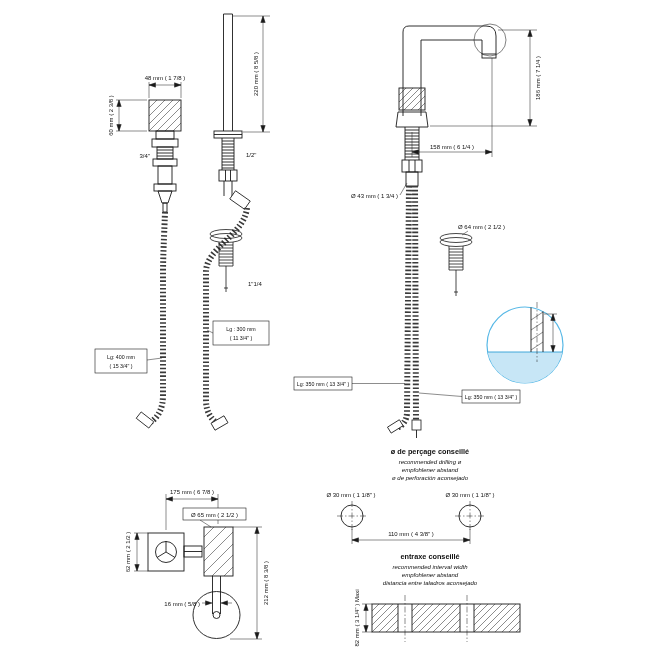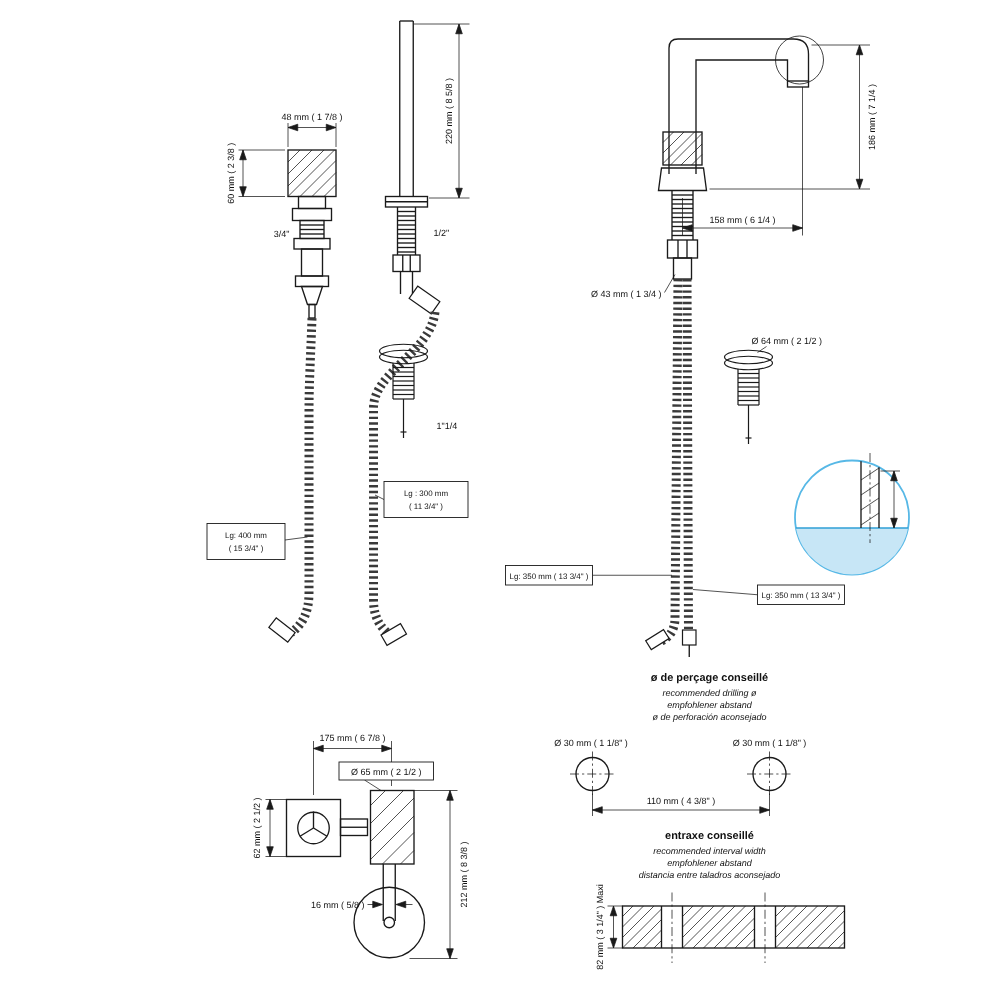--- a/index.html
+++ b/index.html
@@ -1,16 +1,16 @@
 <!DOCTYPE html>
 <html><head>
 <meta charset="utf-8">
 <style>
   html,body{margin:0;padding:0;background:#ffffff;}
-  .page{width:604px;height:672px;background:#ffffff;position:relative;overflow:hidden;padding-left:43px;}
+  .page{width:604px;height:672px;background:#ffffff;position:relative;overflow:hidden;}
   svg text{font-family:"Liberation Sans","DejaVu Sans",sans-serif;fill:#111;}
   .dim{font-size:6px;}
   .dim-s{font-size:5.3px;}
   .t-bold{font-size:7.3px;font-weight:bold;}
   .t-it{font-size:6px;font-style:italic;}
   .objline{stroke:#1a1a1a;stroke-width:0.9;fill:none;}
   .thin{stroke:#1a1a1a;stroke-width:0.55;fill:none;}
   .dimline{stroke:#1a1a1a;stroke-width:0.5;fill:none;}
   .hatch{stroke:#1a1a1a;stroke-width:0.5;fill:none;}
   .cl{stroke:#1a1a1a;stroke-width:0.5;fill:none;stroke-dasharray:6 2 1.5 2;}

